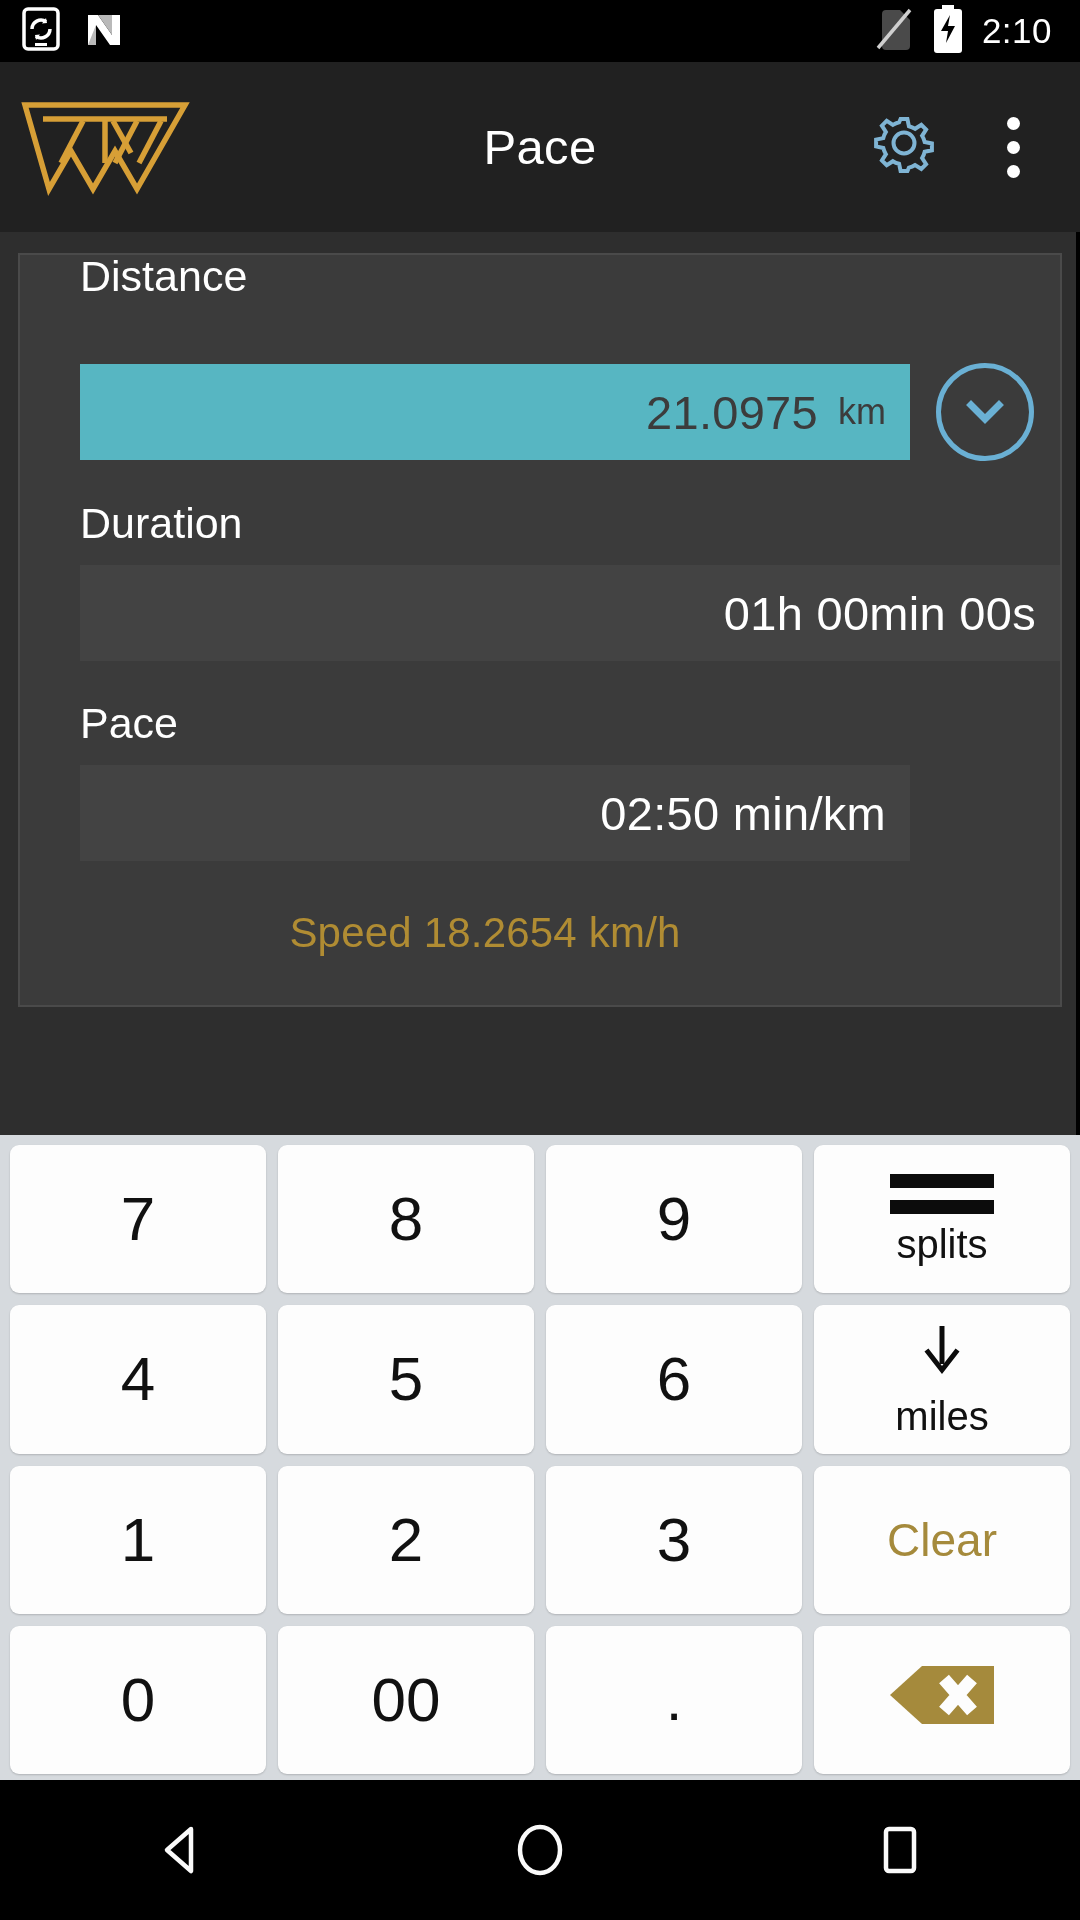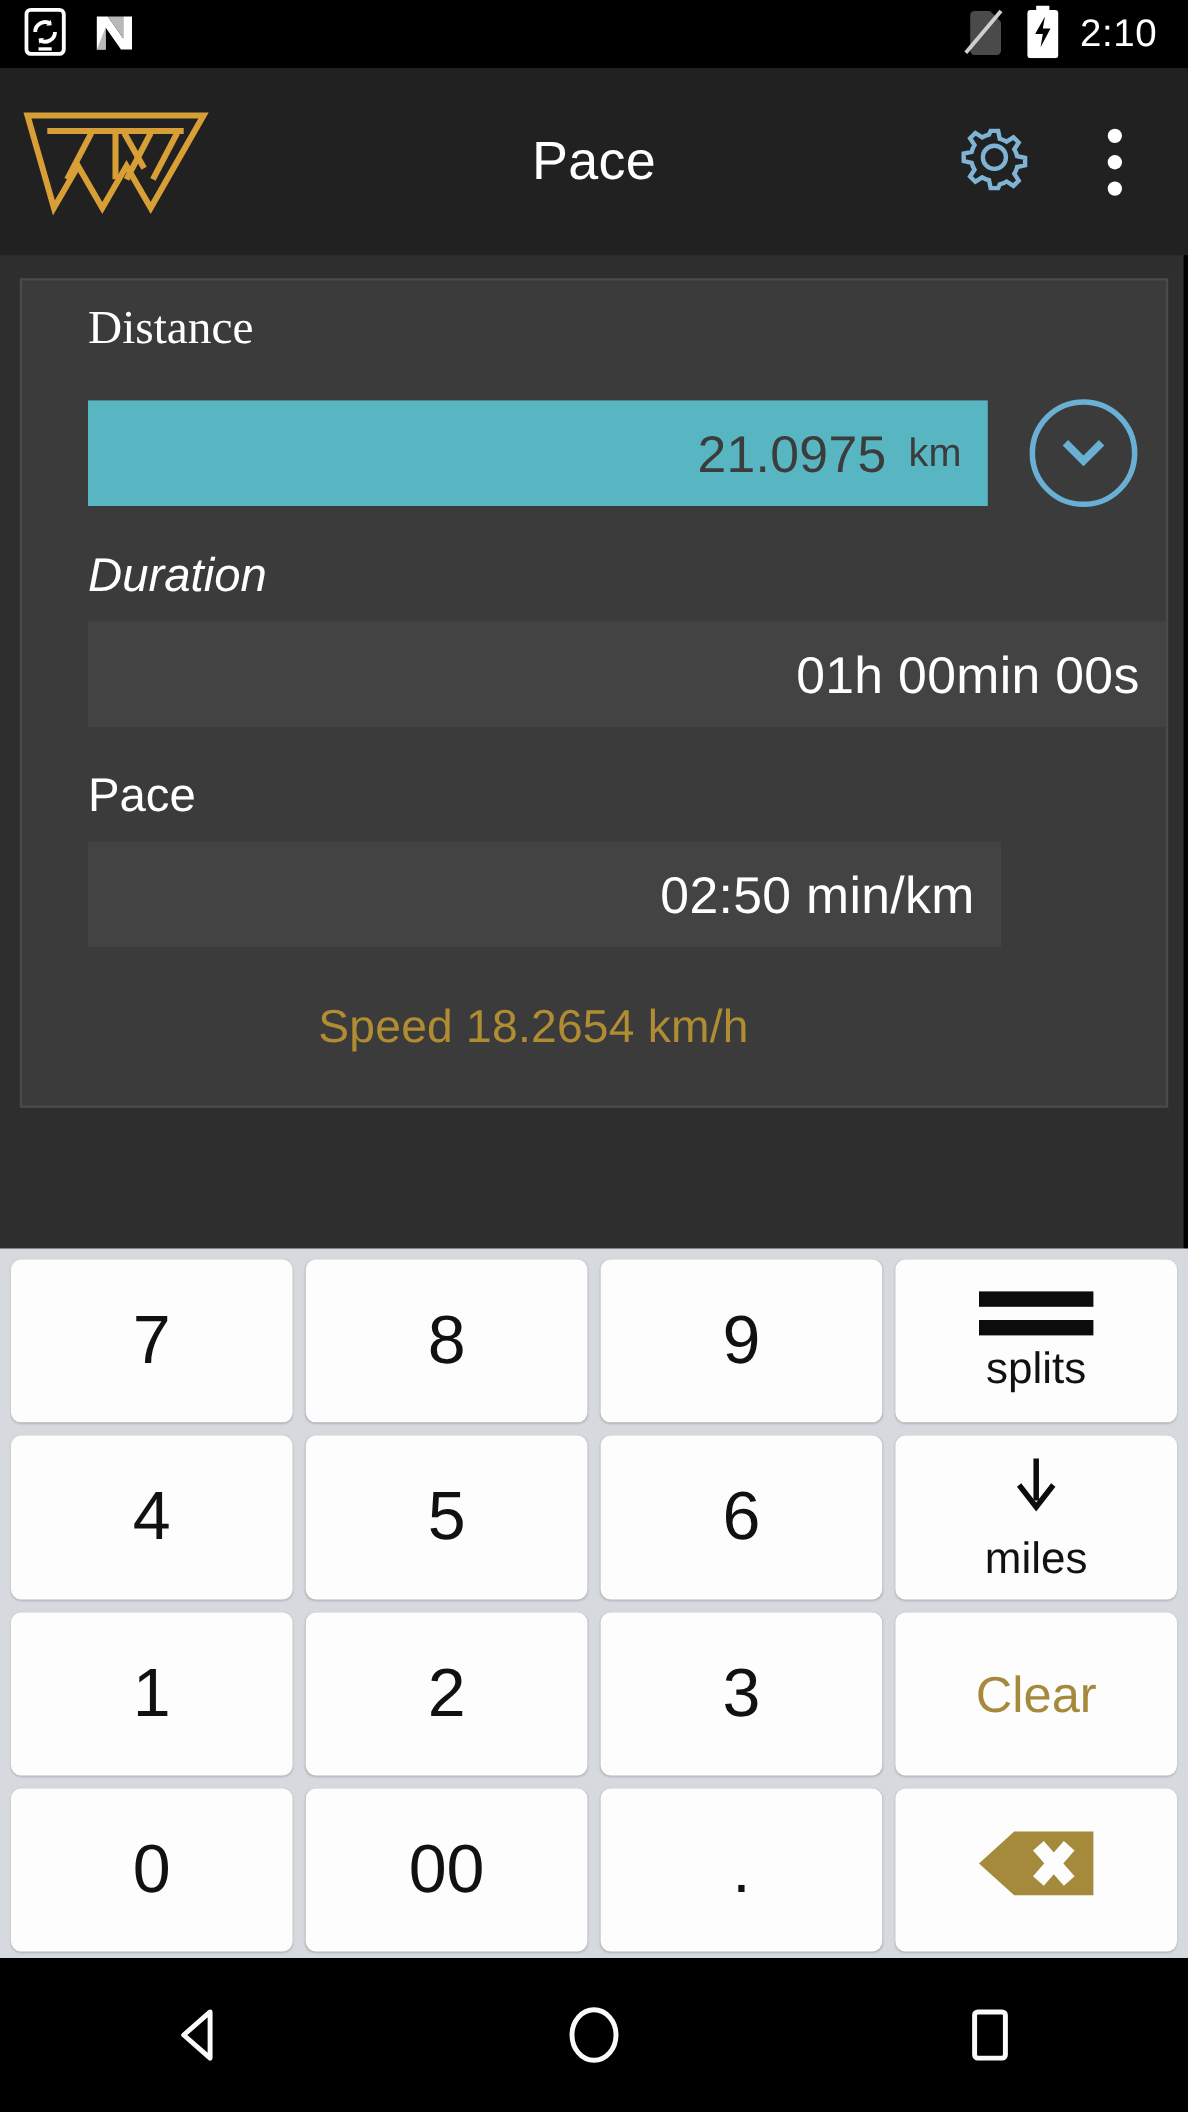--- a/index.html
+++ b/index.html
@@ -161,38 +161,38 @@
       <span class="kebab">
         <i></i>
           <i></i>
           <i></i>
       </span>
     </div>
   </div>
 
   <div class="card">
 
-    <div style="height:86px;display:flex;align-items:center;font-family:Liberation Serif, serif;">
+    <div style="height:86px;display:flex;align-items:flex-start;">
       <div class="field-label">Distance</div>
     </div>
-    <div class="value-row" style="margin-top:22px;gap:12px;">
+    <div class="value-row" style="margin-top:22px;">
       <div class="value-box highlight">
         <span class="val-main">21.0975</span>
         <span class="val-unit">km</span>
       </div>
       <div class="dropdown-btn">
         <span class="circle-chevron">
           <svg width="56" height="56" viewBox="0 0 56 56">
             <path d="M14 21 L28 35 L42 21" fill="none" stroke="#6ab0d4" stroke-width="7" stroke-linecap="square"></path>
           </svg>
         </span>
       </div>
     </div>
 
-    <div style="height:84px;display:flex;align-items:flex-end;font-style:italic;">
+    <div style="height:84px;display:flex;align-items:flex-end;">
       <div class="field-label">Duration</div>
     </div>
     <div class="value-row" style="margin-top:20px;">
       <div class="value-box">
         <span class="val-main">01h 00min 00s</span>
       </div>
     </div>
 
     <div style="height:84px;display:flex;align-items:flex-end;">
       <div class="field-label">Pace</div>

